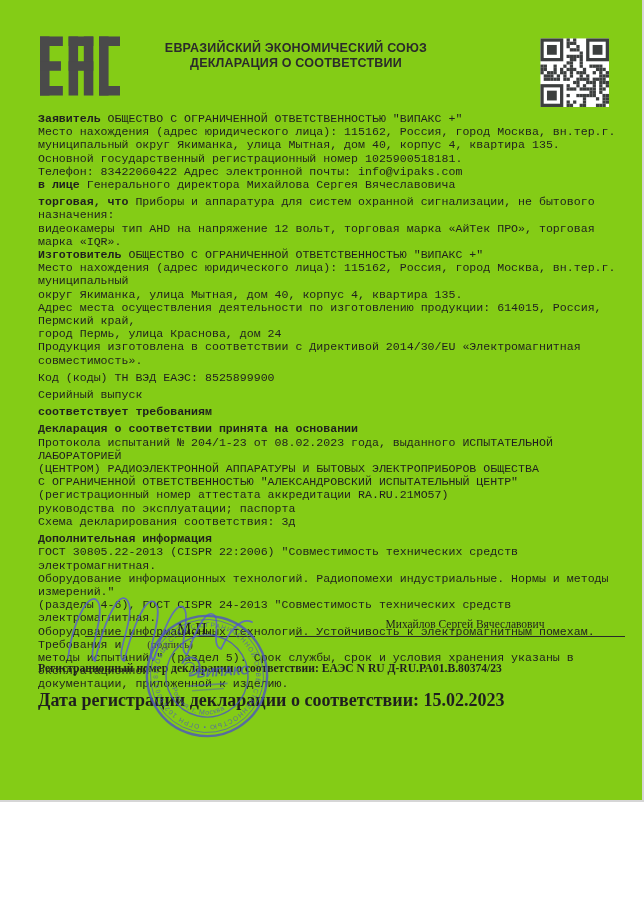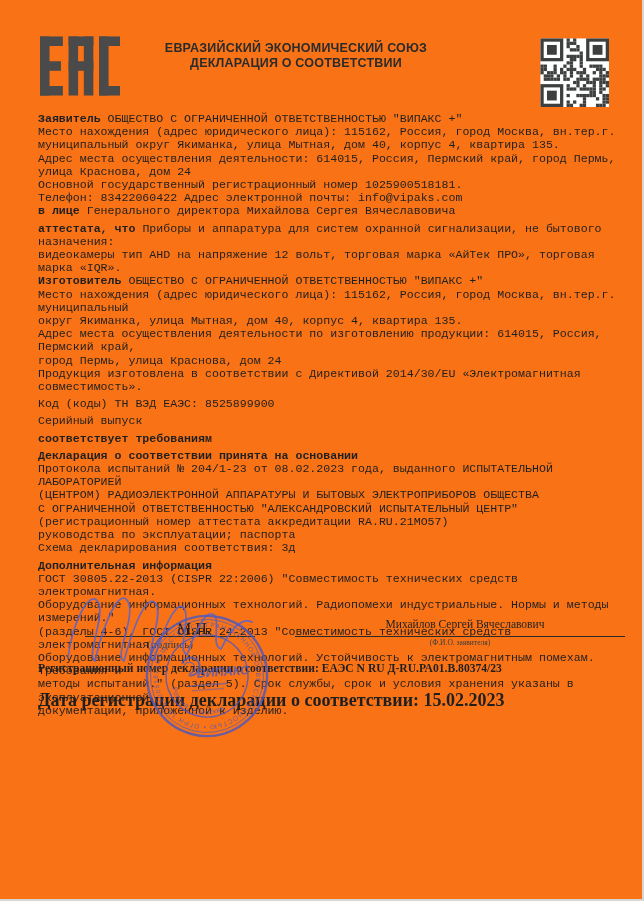--- a/index.html
+++ b/index.html
@@ -1,17 +1,17 @@
 <!DOCTYPE html>
 <html><head>
 <meta charset="utf-8">
 <style>
   html,body { margin:0; padding:0; background:#ffffff; }
   .page {
-    position:relative; width:644px; height:901px; background:#f97316;
+    position:relative; width:644px; height:802px; background:#84cc16;
     font-family:"Liberation Serif", serif; color:#1f1f1f; overflow:hidden;
     border-right:2px solid #d6d6d6; border-bottom:2px solid #d6d6d6;
     box-sizing:border-box;
   }
   
   .eac-logo { position:absolute; left:40px; top:36px; width:80px; height:60px; }
   .doc-title {
     position:absolute; left:112px; top:41px; width:368px; text-align:center;
     font-family:"Liberation Sans", sans-serif; font-weight:bold;
     font-size:12.5px; line-height:14.5px; color:#2b2b2b; letter-spacing:0.2px;
@@ -209,26 +209,24 @@
       <rect x="55.9" y="8.3" w="0" width="10.2" height="10.2" fill="#3c3f3e"></rect>
       <rect x="1.5" y="49.1" w="0" width="23.8" height="23.8" fill="#3c3f3e"></rect>
       <rect x="4.9" y="52.5" w="0" width="17" height="17" fill="#ffffff"></rect>
       <rect x="8.3" y="55.9" w="0" width="10.2" height="10.2" fill="#3c3f3e"></rect>
     </svg>
 
   <div class="doc-body">
       <p><b>Заявитель </b><span>ОБЩЕСТВО С ОГРАНИЧЕННОЙ ОТВЕТСТВЕННОСТЬЮ "ВИПАКС +"</span></p>
       <p><span>Место нахождения (адрес юридического лица): 115162, Россия, город Москва, вн.тер.г.
 муниципальный округ Якиманка, улица Мытная, дом 40, корпус 4, квартира 135.</span></p>
-      <p><span>Адрес места осуществления деятельности: 614015, Россия, Пермский край, город Пермь,
-улица Краснова, дом 24</span></p>
       <p><span>Основной государственный регистрационный номер 1025900518181.</span></p>
       <p><span>Телефон: 83422060422 Адрес электронной почты: info@vipaks.com</span></p>
       <p><b>в лице </b><span>Генерального директора Михайлова Сергея Вячеславовича</span></p>
-      <p class="g"><b>аттестата, что </b><span>Приборы и аппаратура для систем охранной сигнализации, не бытового назначения:
+      <p class="g"><b>торговая, что </b><span>Приборы и аппаратура для систем охранной сигнализации, не бытового назначения:
 видеокамеры тип AHD на напряжение 12 вольт, торговая марка «АйТек ПРО», торговая марка «IQR».</span></p>
       <p><b>Изготовитель </b><span>ОБЩЕСТВО С ОГРАНИЧЕННОЙ ОТВЕТСТВЕННОСТЬЮ "ВИПАКС +"</span></p>
       <p><span>Место нахождения (адрес юридического лица): 115162, Россия, город Москва, вн.тер.г. муниципальный
 округ Якиманка, улица Мытная, дом 40, корпус 4, квартира 135.</span></p>
       <p><span>Адрес места осуществления деятельности по изготовлению продукции: 614015, Россия, Пермский край,
 город Пермь, улица Краснова, дом 24</span></p>
       <p><span>Продукция изготовлена в соответствии с Директивой 2014/30/EU «Электромагнитная совместимость».</span></p>
       <p class="g"><span>Код (коды) ТН ВЭД ЕАЭС: 8525899900</span></p>
       <p class="g"><span>Серийный выпуск</span></p>
       <p class="g"><b>соответствует требованиям</b></p>
@@ -247,21 +245,20 @@
 методы испытаний." (раздел 5). Срок службы, срок и условия хранения указаны в эксплуатационной
 документации, приложенной к изделию.</span></p>
     </div>
 
   <div class="sig-block">
     <span class="sig-mp">М.П.</span>
     <span class="sig-name">Михайлов Сергей Вячеславович</span>
     <div class="sig-line-left"></div>
     <div class="sig-line-right"></div>
     <div class="sig-cap-left">(подпись)</div>
-    <div class="sig-cap-right">(Ф.И.О. заявителя)</div>
   </div>
 
   <p class="reg-num"><b><span>Регистрационный номер декларации о соответствии:</span>&nbsp;<span>ЕАЭС N RU Д-RU.РА01.В.80374/23</span></b></p>
   <p class="reg-date"><b><span>Дата регистрации декларации о соответствии:</span>&nbsp;<span>15.02.2023</span></b></p>
 
   <svg class="overlay" viewBox="0 0 644 901">
     <path d="M 68 658 C 73 618, 92 586, 99 604 C 104 620, 86 656, 95 661
          C 106 614, 122 585, 129 604 C 134 621, 114 657, 124 661
          C 136 616, 150 590, 157 606 C 162 621, 144 656, 154 660
          C 166 620, 179 597, 185 610 C 190 622, 177 650, 187 655

